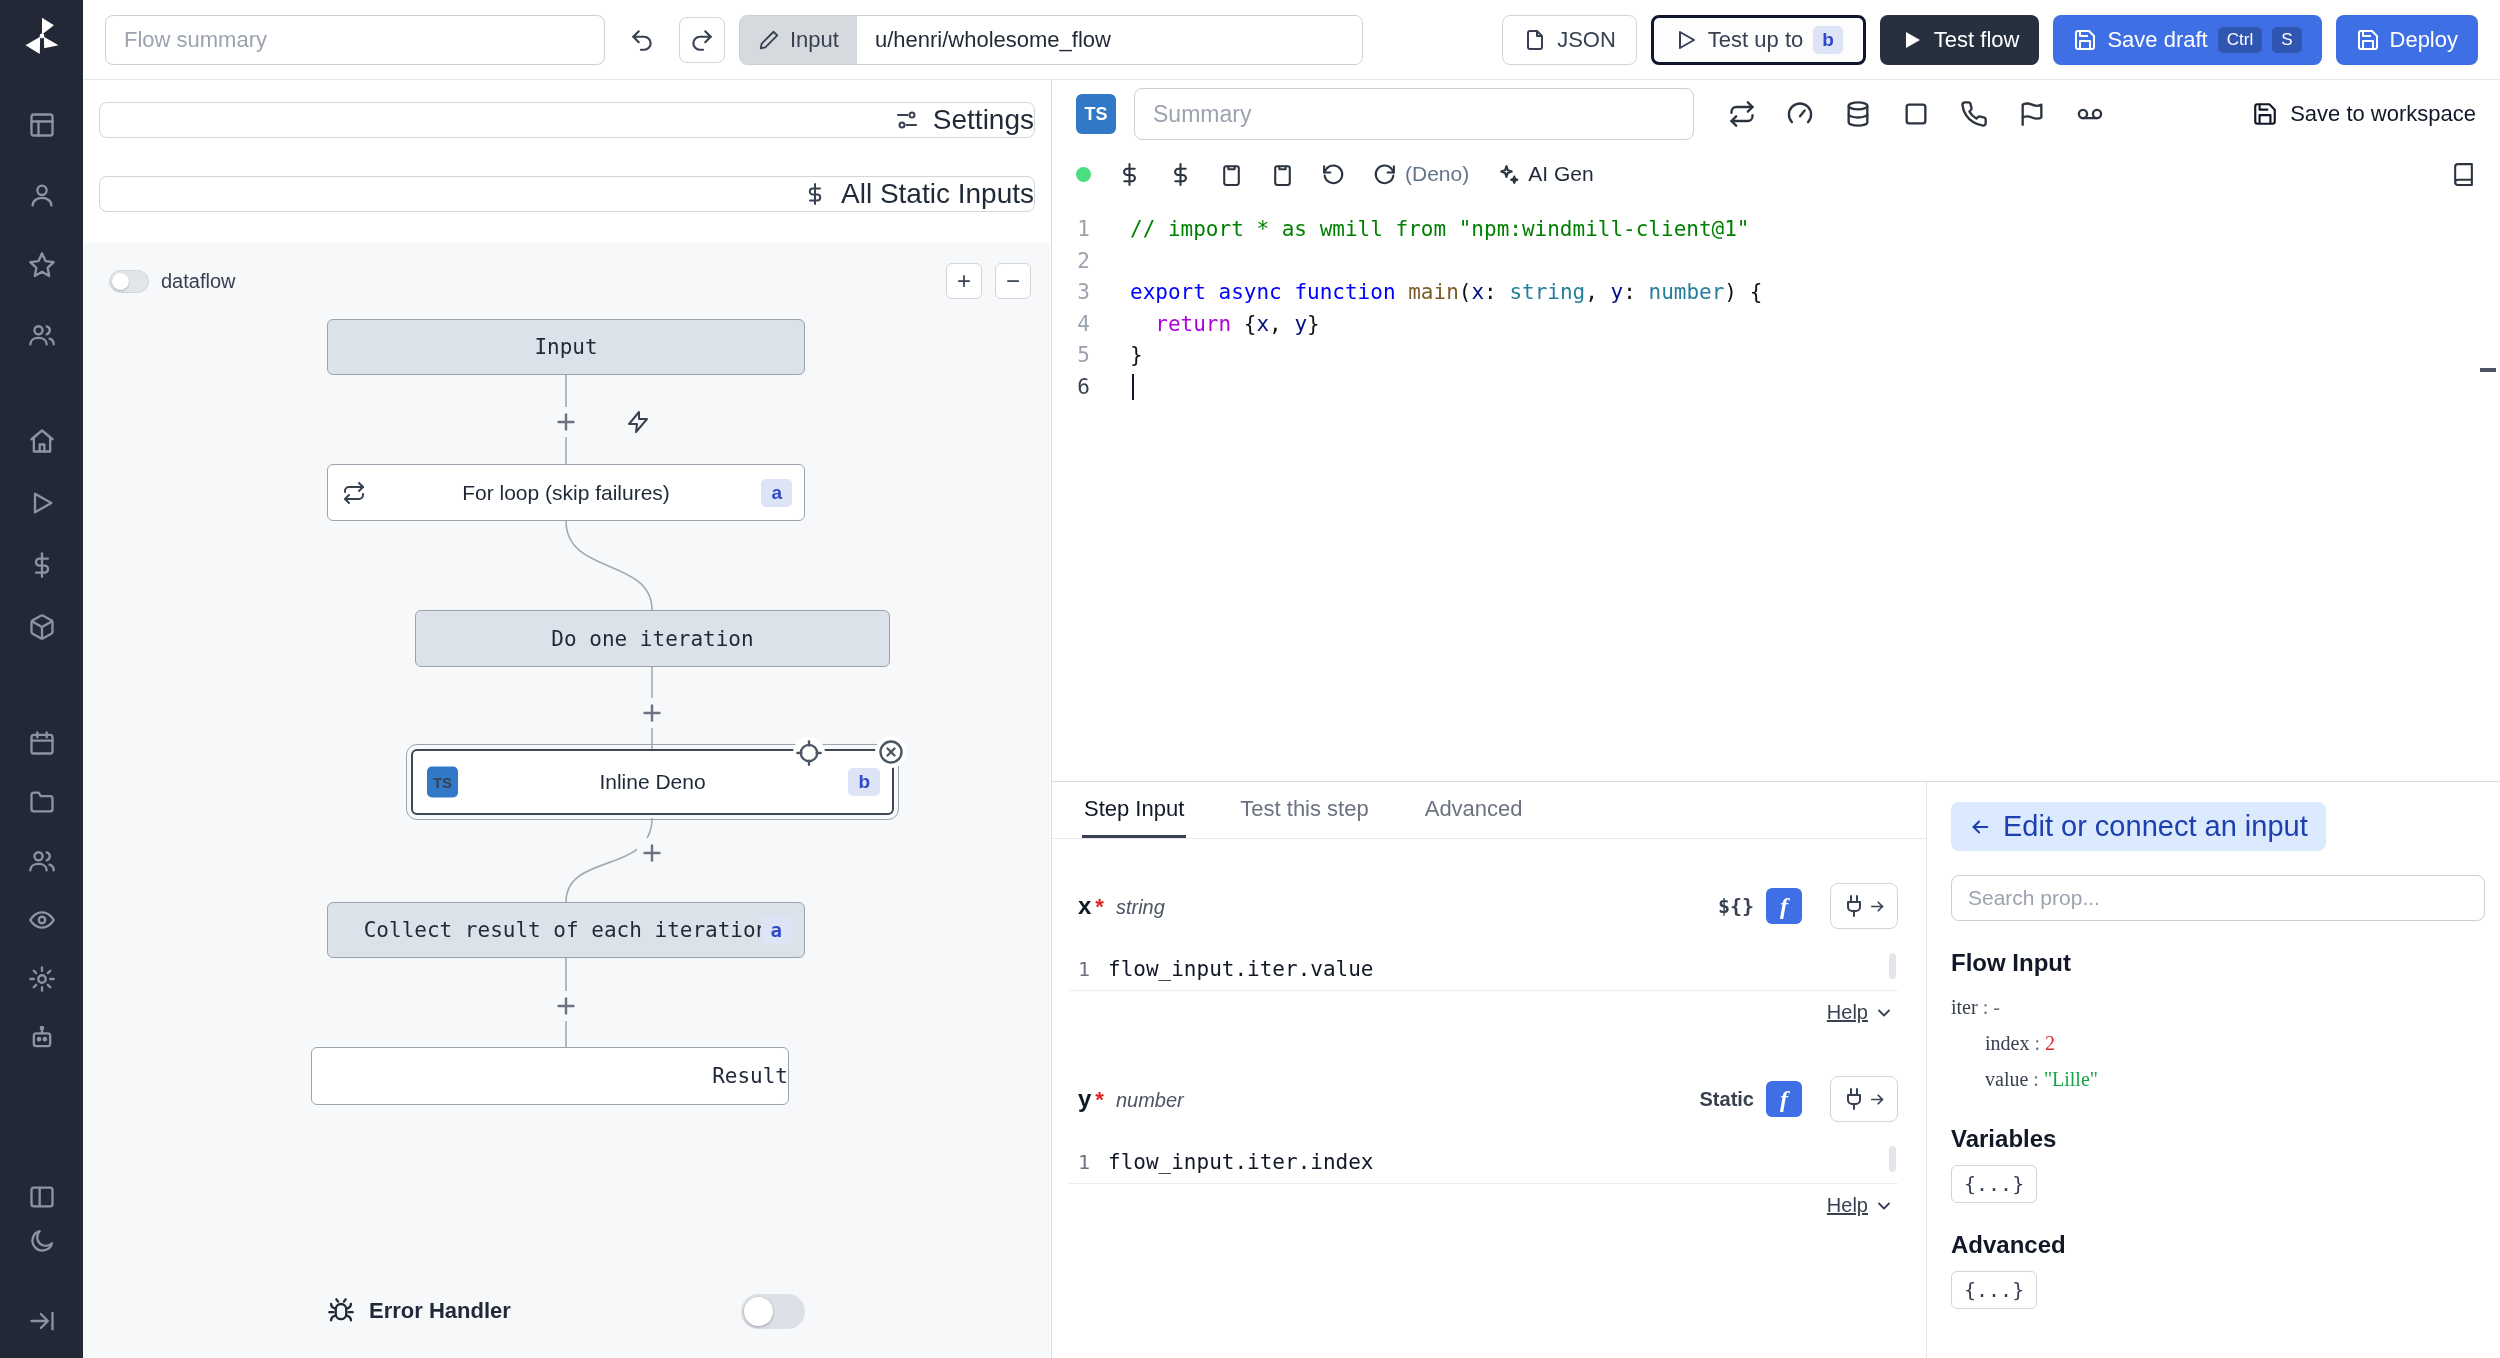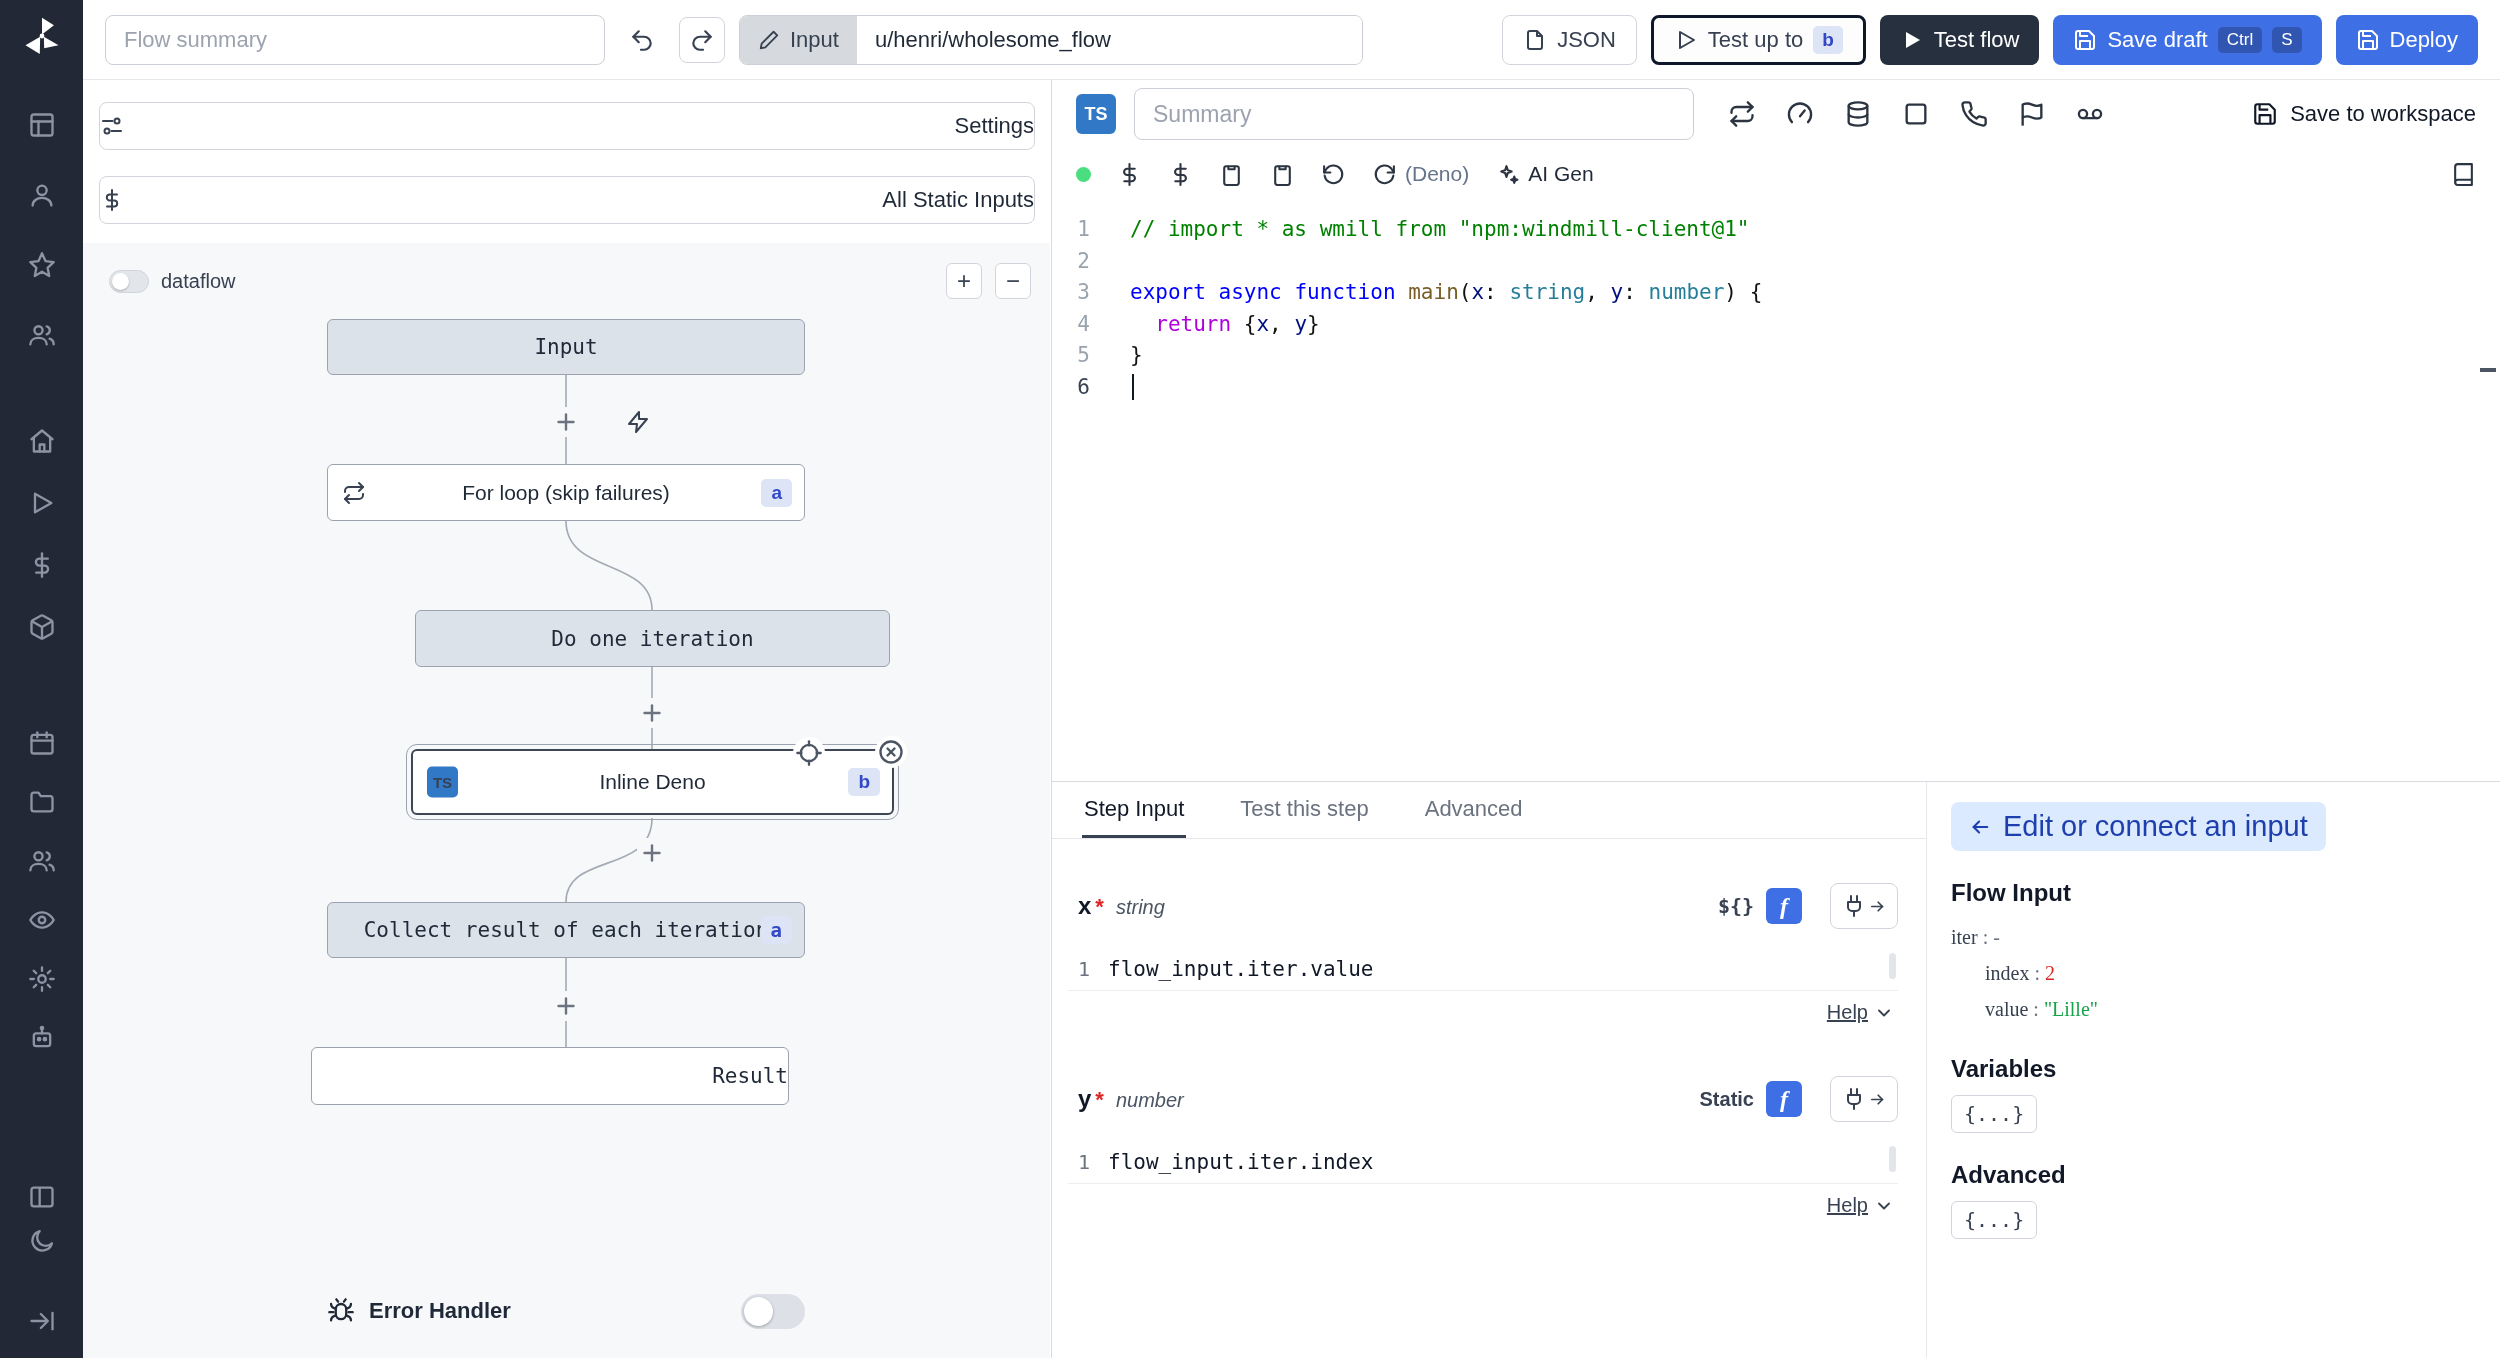--- a/index.html
+++ b/index.html
@@ -43,22 +43,22 @@
   .btn.outline { border:1px solid #d1d5db; background:#fff; color:#374151; }
   .btn.light { border:3px solid #0f172a; background:#fdfdfe; color:#374151; }
   .btn.dark { background:#27303f; color:#fff; }
   .btn.blue { background:#3e6fe4; color:#fff; }
   .b-badge { background:#dce4f5; color:#3249c7; font-weight:600; font-size:19px; border-radius:5px; padding:3px 9px; }
   kbd { background:rgba(0,0,0,0.22); color:#fff; border-radius:5px; padding:3px 9px; font-size:17px; font-family:inherit; }
 
   
   #flow-panel { position:absolute; left:83px; top:80px; width:969px; height:1278px; background:#fff; border-right:1px solid #d8dbdf; }
   .graph-bg { position:absolute; left:0; top:163px; right:1px; bottom:0; background:#f7f8fa; }
-  .panel-btn { position:absolute; left:16px; width:936px; height:48px; border:1px solid #d1d5db; border-radius:8px; background:#fff;
-    display:flex; align-items:center; justify-content:space-between; gap:14px; font-size:22px; color:#1f2937; }
+  .panel-btn { position:absolute; left:16px; width:936px; height:36px; border:1px solid #d1d5db; border-radius:8px; background:#fff;
+    display:flex; align-items:center; justify-content:flex-end; gap:14px; font-size:28px; color:#1f2937; }
   .panel-btn svg { width:24px; height:24px; color:#374151; }
   #settings-btn { top:22px; } #static-btn { top:96px; }
   .dataflow-row { position:absolute; left:26px; top:183px; width:922px; display:flex; align-items:center; }
   .toggle-sm { width:40px; height:23px; background:#e2e5ea; border:1px solid #d1d5db; border-radius:12px; position:relative; }
   .toggle-sm .knob { position:absolute; left:2px; top:2px; width:17px; height:17px; background:#fff; border-radius:50%; box-shadow:0 1px 2px rgba(0,0,0,0.25); }
   .dataflow-label { margin-left:12px; font-size:20px; color:#374151; }
   .zoom-btn { width:36px; height:36px; border:1px solid #d1d5db; border-radius:6px; background:#fff; font-size:24px; color:#374151;
     display:flex; align-items:center; justify-content:center; }
   #graph-svg { position:absolute; left:0; top:0; }
   .node { position:absolute; height:56px; border:1px solid #9ca3af; border-radius:6px; background:#fff;
@@ -829,20 +829,21 @@
       </div>
     </div>
 
     <div class="connect-panel">
       <div class="edit-pill">
         <svg class="ic">
             <use href="#i-arrowl"></use>
           </svg>
         <span>Edit or connect an input</span>
       </div>
+      <input class="search-input" placeholder="Search prop..." style="">
       <div class="cp-title">Flow Input</div>
       <div class="prop-list" id="prop-list">
           <div class="prop-row">
             <span>iter</span>
             <span class="prop-sep"> : </span>
             <span style="color: rgb(107, 114, 128);">-</span>
           </div>
           <div class="prop-row indent">
             <span>index</span>
             <span class="prop-sep"> : </span>

